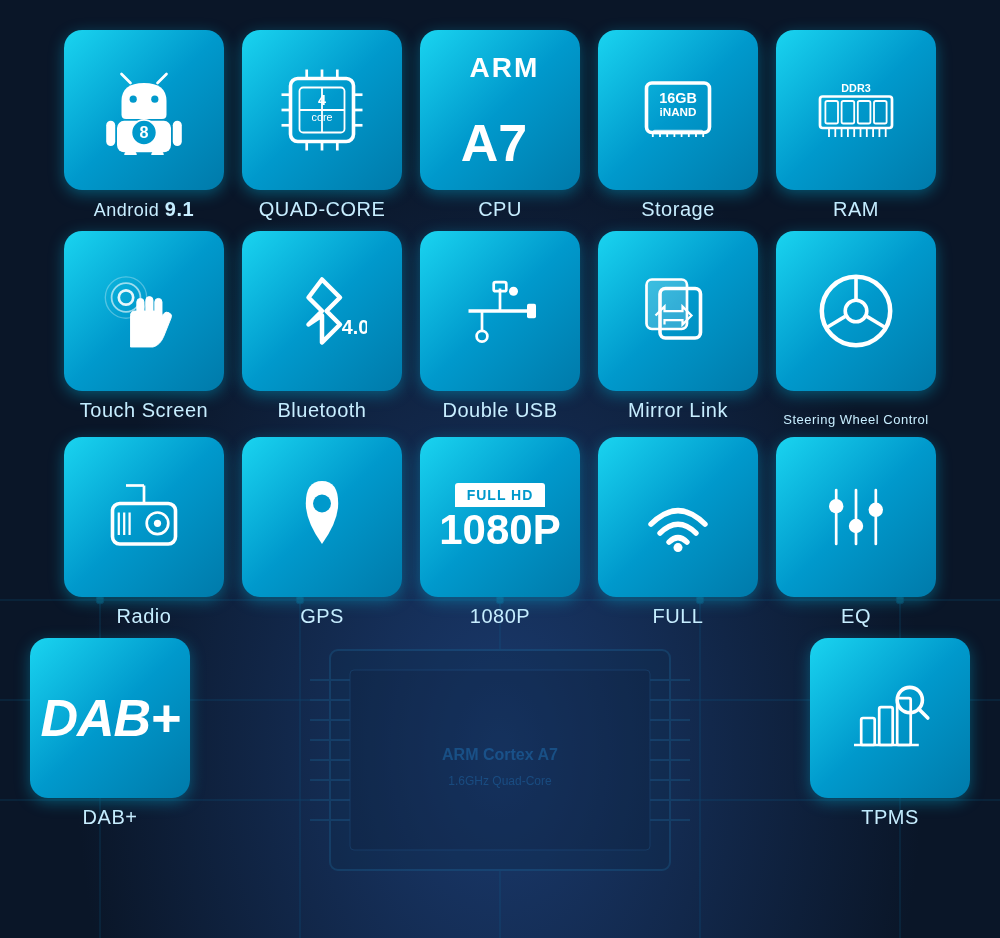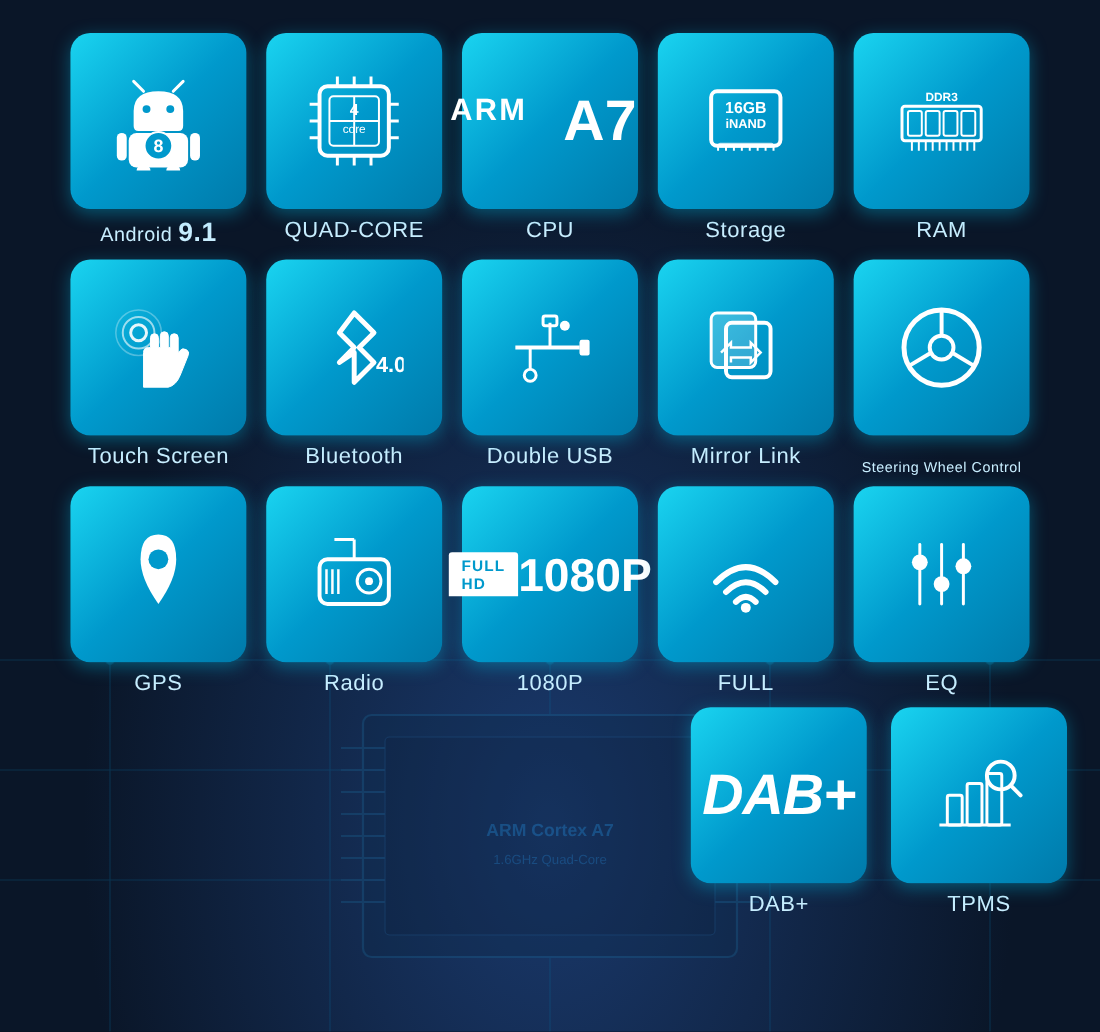--- a/index.html
+++ b/index.html
@@ -69,22 +69,22 @@
 
     
     .label-small {
       font-size: 13px;
       margin-top: 13px;
     }
 
     
     .grid-row-center {
       display: flex;
-      justify-content: flex-end;
-      gap: 22px;
+      justify-content: space-between;
+      gap: 8px;
       margin-bottom: 10px;
     }
   </style>
 </head>
 <body>
 
 <div class="bg-circuit">
 
   <svg width="1000" height="938" viewBox="0 0 1000 938" style="position:absolute;inset:0;opacity:0.3;">
 
@@ -157,21 +157,21 @@
 
             <rect x="28" y="95" width="14" height="10" rx="5" fill="white"></rect>
             <rect x="58" y="95" width="14" height="10" rx="5" fill="white"></rect>
           </g>
 
           <circle cx="50" cy="75" r="14" fill="#0099cc" stroke="white" stroke-width="2"></circle>
           <text x="50" y="81" text-anchor="middle" fill="white" font-size="18" font-weight="bold">8</text>
         </svg>
       </div>
       <div class="icon-label" style="font-size:18px;">
-        Android <span style="font-size:24px;font-weight:700;margin-top:12px;">9.1</span>
+        Android <span style="font-size:20px;font-weight:700;margin-top:12px;">9.1</span>
       </div>
     </div>
 
     <div class="icon-cell">
       <div class="icon-box">
         <svg viewBox="0 0 100 100">
           <rect x="15" y="15" width="70" height="70" rx="8" fill="none" stroke="white" stroke-width="4"></rect>
           <rect x="25" y="25" width="50" height="50" rx="4" fill="none" stroke="white" stroke-width="2"></rect>
 
           <line x1="50" y1="25" x2="50" y2="75" stroke="white" stroke-width="2"></line>
@@ -195,21 +195,21 @@
 
           <text x="50" y="44" text-anchor="middle" fill="white" font-size="16" font-weight="bold">4</text>
           <text x="50" y="62" text-anchor="middle" fill="white" font-size="12">core</text>
         </svg>
       </div>
       <div class="icon-label">QUAD-CORE</div>
     </div>
 
     <div class="icon-cell">
       <div class="icon-box">
-        <div style="display:flex;flex-direction:row;align-items:flex-start;color:white;gap:33px;">
+        <div style="display:flex;flex-direction:column;align-items:flex-end;color:white;gap:33px;">
           <div style="font-size:28px;font-weight:700;letter-spacing:2px;">ARM</div>
           <div style="font-size:52px;font-weight:900;line-height:1;margin:0 12px 0 0;">A7</div>
         </div>
       </div>
       <div class="icon-label">CPU</div>
     </div>
 
     <div class="icon-cell">
       <div class="icon-box">
         <svg viewBox="0 0 100 100">
@@ -347,50 +347,50 @@
     </div>
 
   </div>
 
   <div class="grid-row">
 
     <div class="icon-cell">
       <div class="icon-box">
         <svg viewBox="0 0 100 100">
 
-          <path d="M50,10 Q68,10 68,35 Q68,55 50,80 Q32,55 32,35 Q32,10 50,10 Z" fill="white"></path>
-          <circle cx="50" cy="35" r="10" fill="#0099cc"></circle>
-        </svg>
-      </div>
-      <div class="icon-label">GPS</div>
-    </div>
-
-    <div class="icon-cell">
-      <div class="icon-box">
-        <svg viewBox="0 0 100 100">
-
           <line x1="50" y1="15" x2="50" y2="35" stroke="white" stroke-width="3"></line>
           <line x1="30" y1="15" x2="50" y2="15" stroke="white" stroke-width="3"></line>
 
           <rect x="15" y="35" width="70" height="45" rx="8" fill="none" stroke="white" stroke-width="4"></rect>
 
           <line x1="22" y1="45" x2="22" y2="70" stroke="white" stroke-width="2.5"></line>
           <line x1="28" y1="45" x2="28" y2="70" stroke="white" stroke-width="2.5"></line>
           <line x1="34" y1="45" x2="34" y2="70" stroke="white" stroke-width="2.5"></line>
 
           <circle cx="65" cy="57" r="12" fill="none" stroke="white" stroke-width="3"></circle>
           <circle cx="65" cy="57" r="4" fill="white"></circle>
         </svg>
       </div>
       <div class="icon-label">Radio</div>
     </div>
 
     <div class="icon-cell">
       <div class="icon-box">
-        <div style="display:flex;flex-direction:row;align-items:center;color:white;">
+        <svg viewBox="0 0 100 100">
+
+          <path d="M50,10 Q68,10 68,35 Q68,55 50,80 Q32,55 32,35 Q32,10 50,10 Z" fill="white"></path>
+          <circle cx="50" cy="35" r="10" fill="#0099cc"></circle>
+        </svg>
+      </div>
+      <div class="icon-label">GPS</div>
+    </div>
+
+    <div class="icon-cell">
+      <div class="icon-box">
+        <div style="display:flex;flex-direction:column;align-items:center;color:white;">
           <div style="background:white;color:#0099cc;font-size:14px;font-weight:700;padding:4px 12px;border-radius:3px 3px 0 0;letter-spacing:1px;">FULL HD</div>
           <div style="font-size:42px;font-weight:900;line-height:1;margin-top:2px;">1080P</div>
         </div>
       </div>
       <div class="icon-label">1080P</div>
     </div>
 
     <div class="icon-cell">
       <div class="icon-box">
         <svg viewBox="0 0 100 100">

